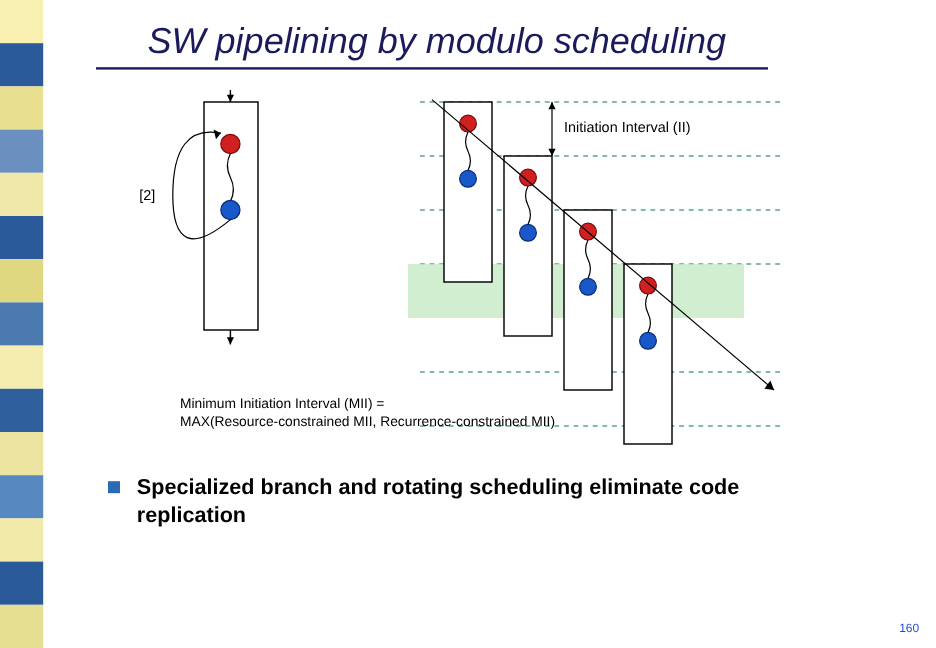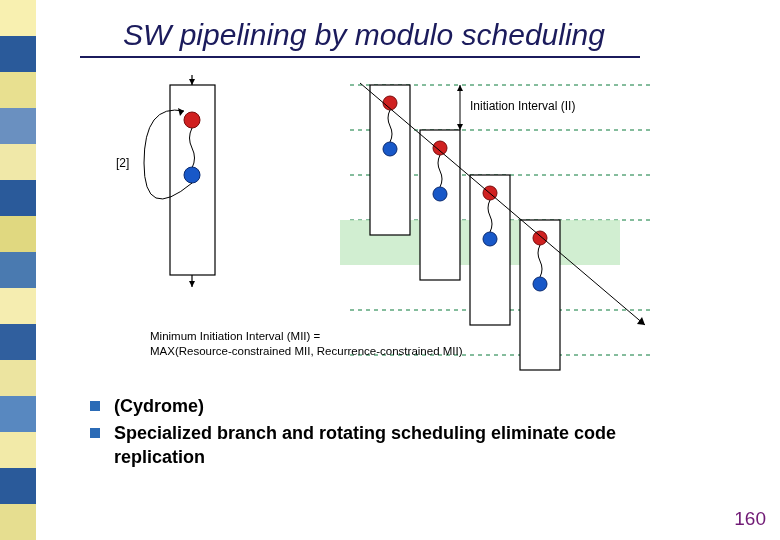--- a/index.html
+++ b/index.html
@@ -68,22 +68,22 @@
   .bullet-text {
     font-size: 18px;
     font-weight: bold;
     color: #000;
     line-height: 1.3;
   }
   .page-num {
     position: absolute;
     right: 14px;
     bottom: 10px;
-    font-size: 19px;
-    color: #701a75;
+    font-size: 10px;
+    color: #1d4ed8;
   }
 </style>
 </head>
 <body>
 
 <div class="sidebar">
     <div class="bar" style="background: rgb(248, 240, 176);"></div>
     <div class="bar" style="background: rgb(42, 90, 154);"></div>
     <div class="bar" style="background: rgb(232, 224, 144);"></div>
     <div class="bar" style="background: rgb(106, 144, 192);"></div>
@@ -164,21 +164,17 @@
   <text x="360" y="35" font-size="12" fill="#000">Initiation Interval (II)</text>
 
   <text x="40" y="265" font-size="11.5" fill="#000">Minimum Initiation Interval (MII) =</text>
   <text x="40" y="280" font-size="11.5" fill="#000">MAX(Resource-constrained MII, Recurrence-constrained MII)</text>
 </svg>
 </div>
 
 <div class="bullets">
   <div class="bullet">
     <div class="bullet-mark"></div>
-    <div class="bullet-text">(Cydrome)</div>
-  </div>
-  <div class="bullet">
-    <div class="bullet-mark"></div>
     <div class="bullet-text">Specialized branch and rotating scheduling eliminate code replication</div>
   </div>
 </div>
 
 <div class="page-num">160</div>
 
 </body></html>

